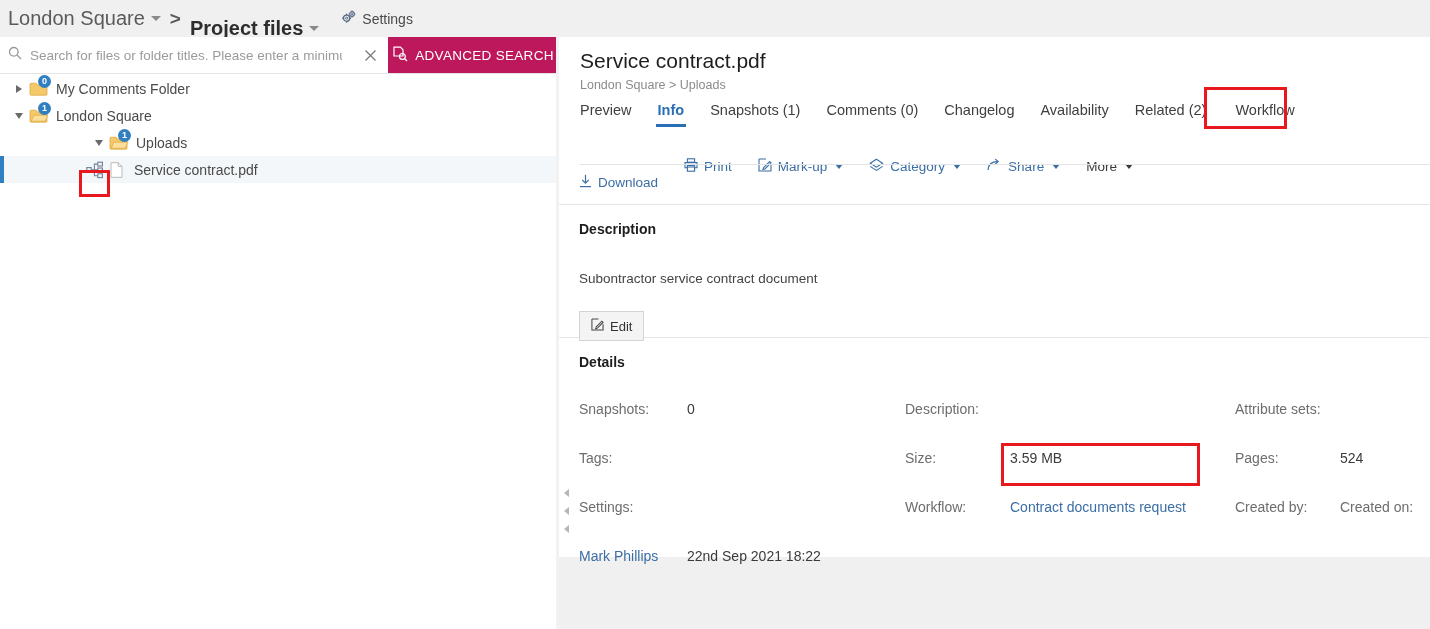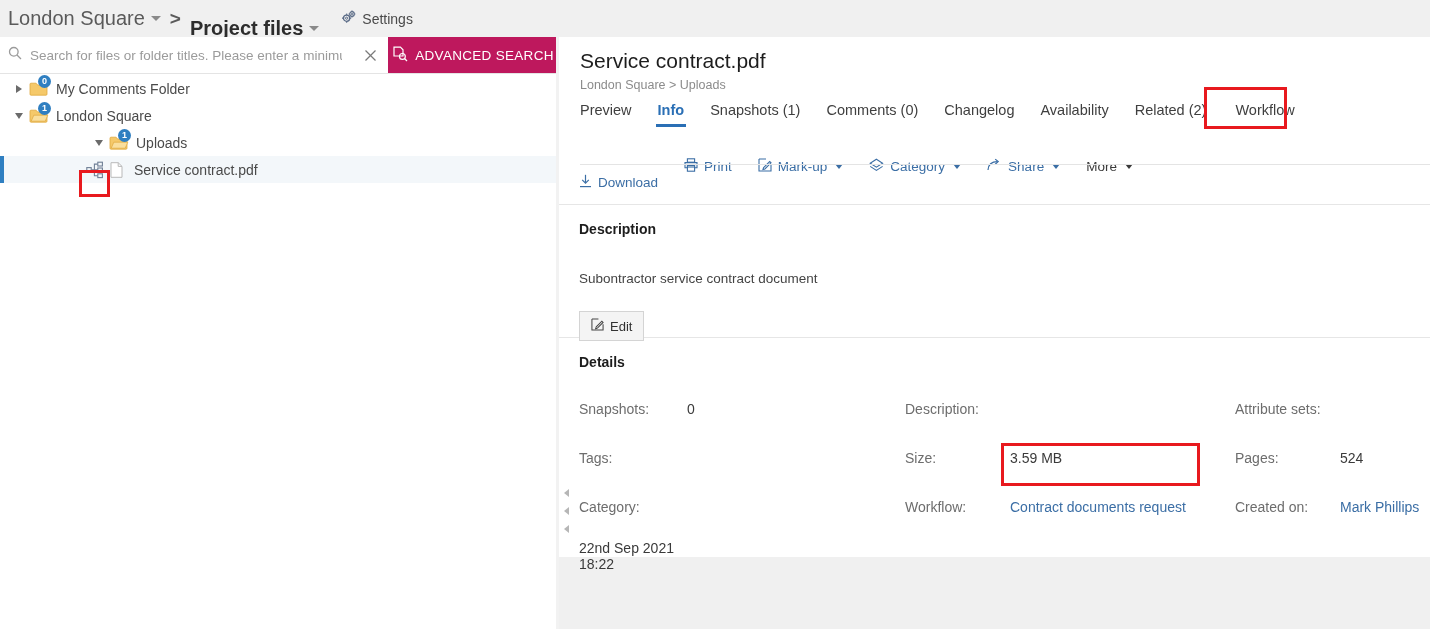--- a/index.html
+++ b/index.html
@@ -418,24 +418,25 @@
           <div class="dcell dlabel">Attribute sets:</div>
           <div class="dcell dval"></div>
 
           <div class="dcell dlabel">Tags:</div>
           <div class="dcell dval"></div>
           <div class="dcell dlabel">Size:</div>
           <div class="dcell dval">3.59 MB</div>
           <div class="dcell dlabel">Pages:</div>
           <div class="dcell dval">524</div>
 
-          <div class="dcell dlabel">Category:</div>
+          <div class="dcell dlabel">Settings:</div>
           <div class="dcell dval"></div>
           <div class="dcell dlabel">Workflow:</div>
           <div class="dcell dval link">Contract documents request</div>
+          <div class="dcell dlabel">Created by:</div>
           <div class="dcell dlabel">Created on:</div>
 
           <div class="dcell dval link">Mark Phillips</div>
           <div class="dcell dval">22nd Sep 2021 18:22</div>
           <div class="dcell dlabel"></div>
           <div class="dcell dval"></div>
           <div class="dcell dlabel"></div>
           <div class="dcell dval"></div>
         </div>
       </div>

